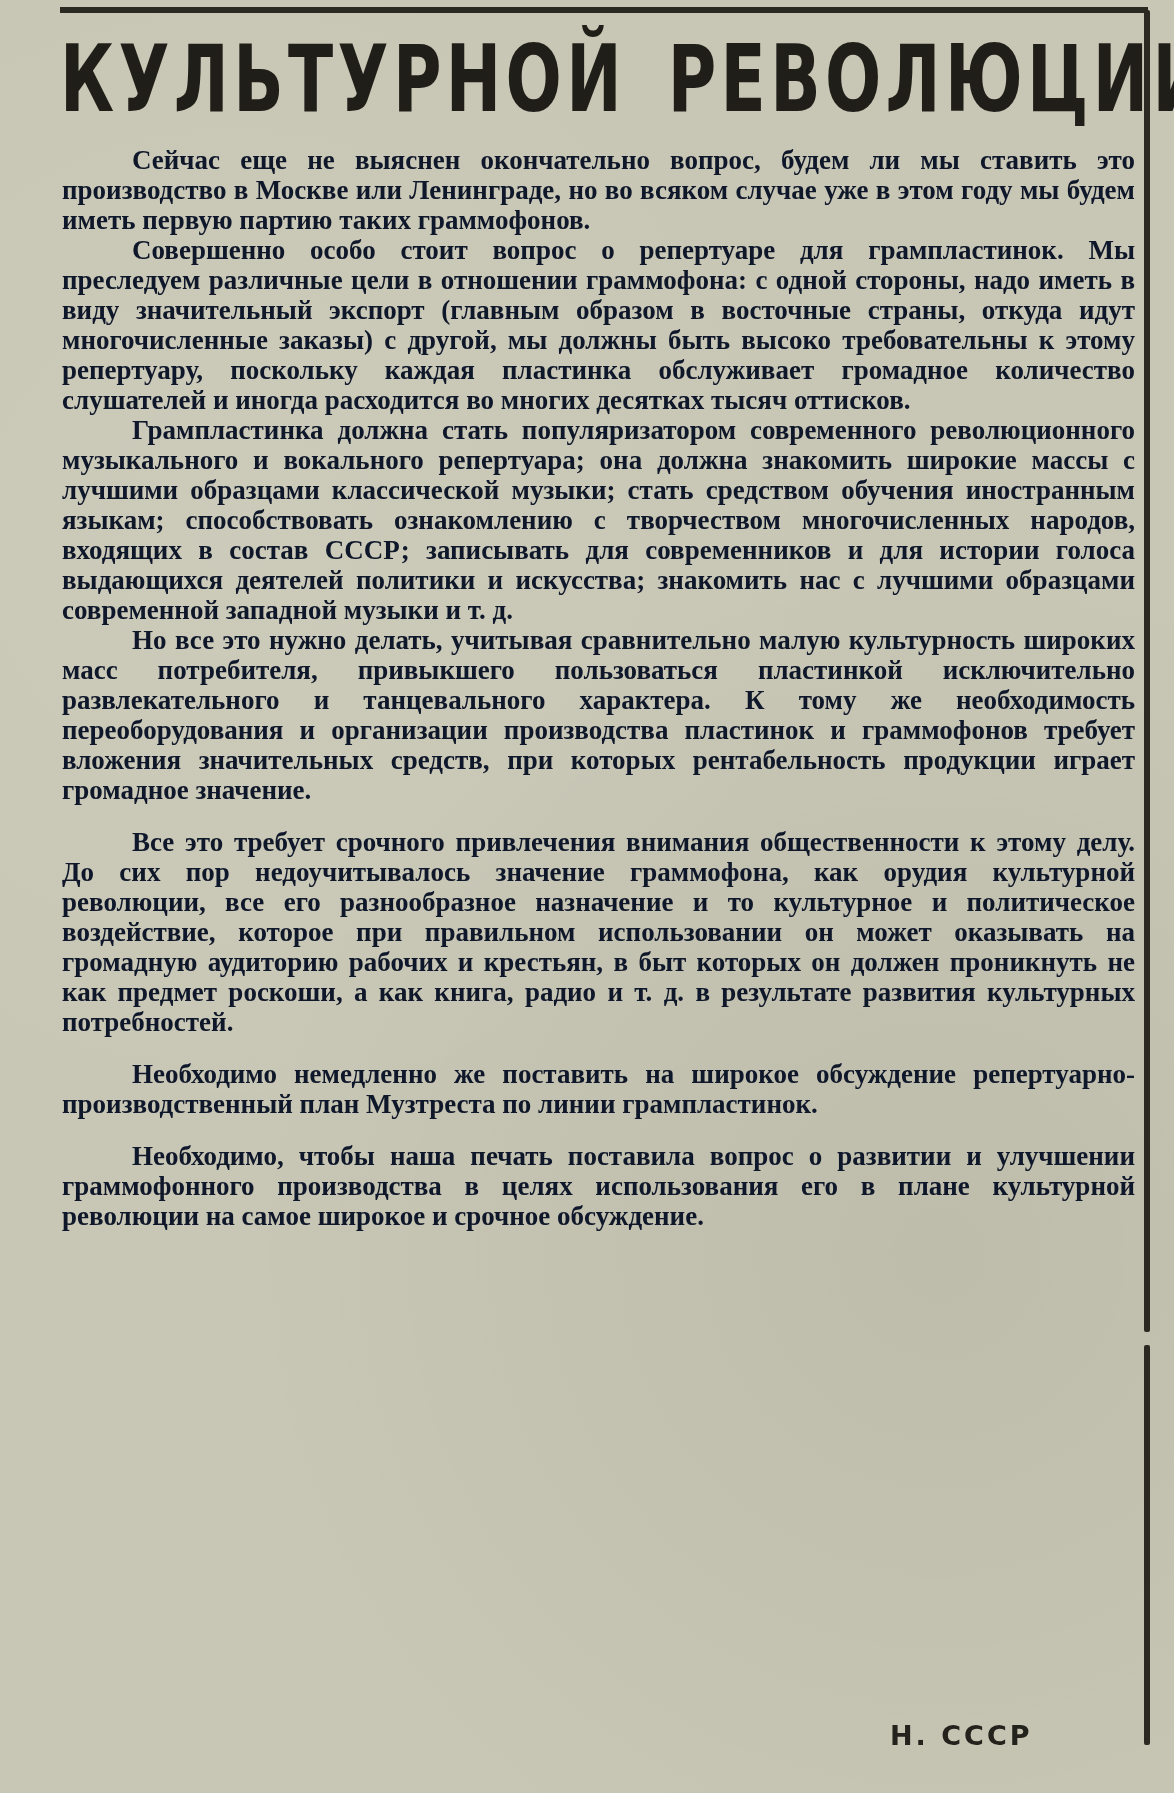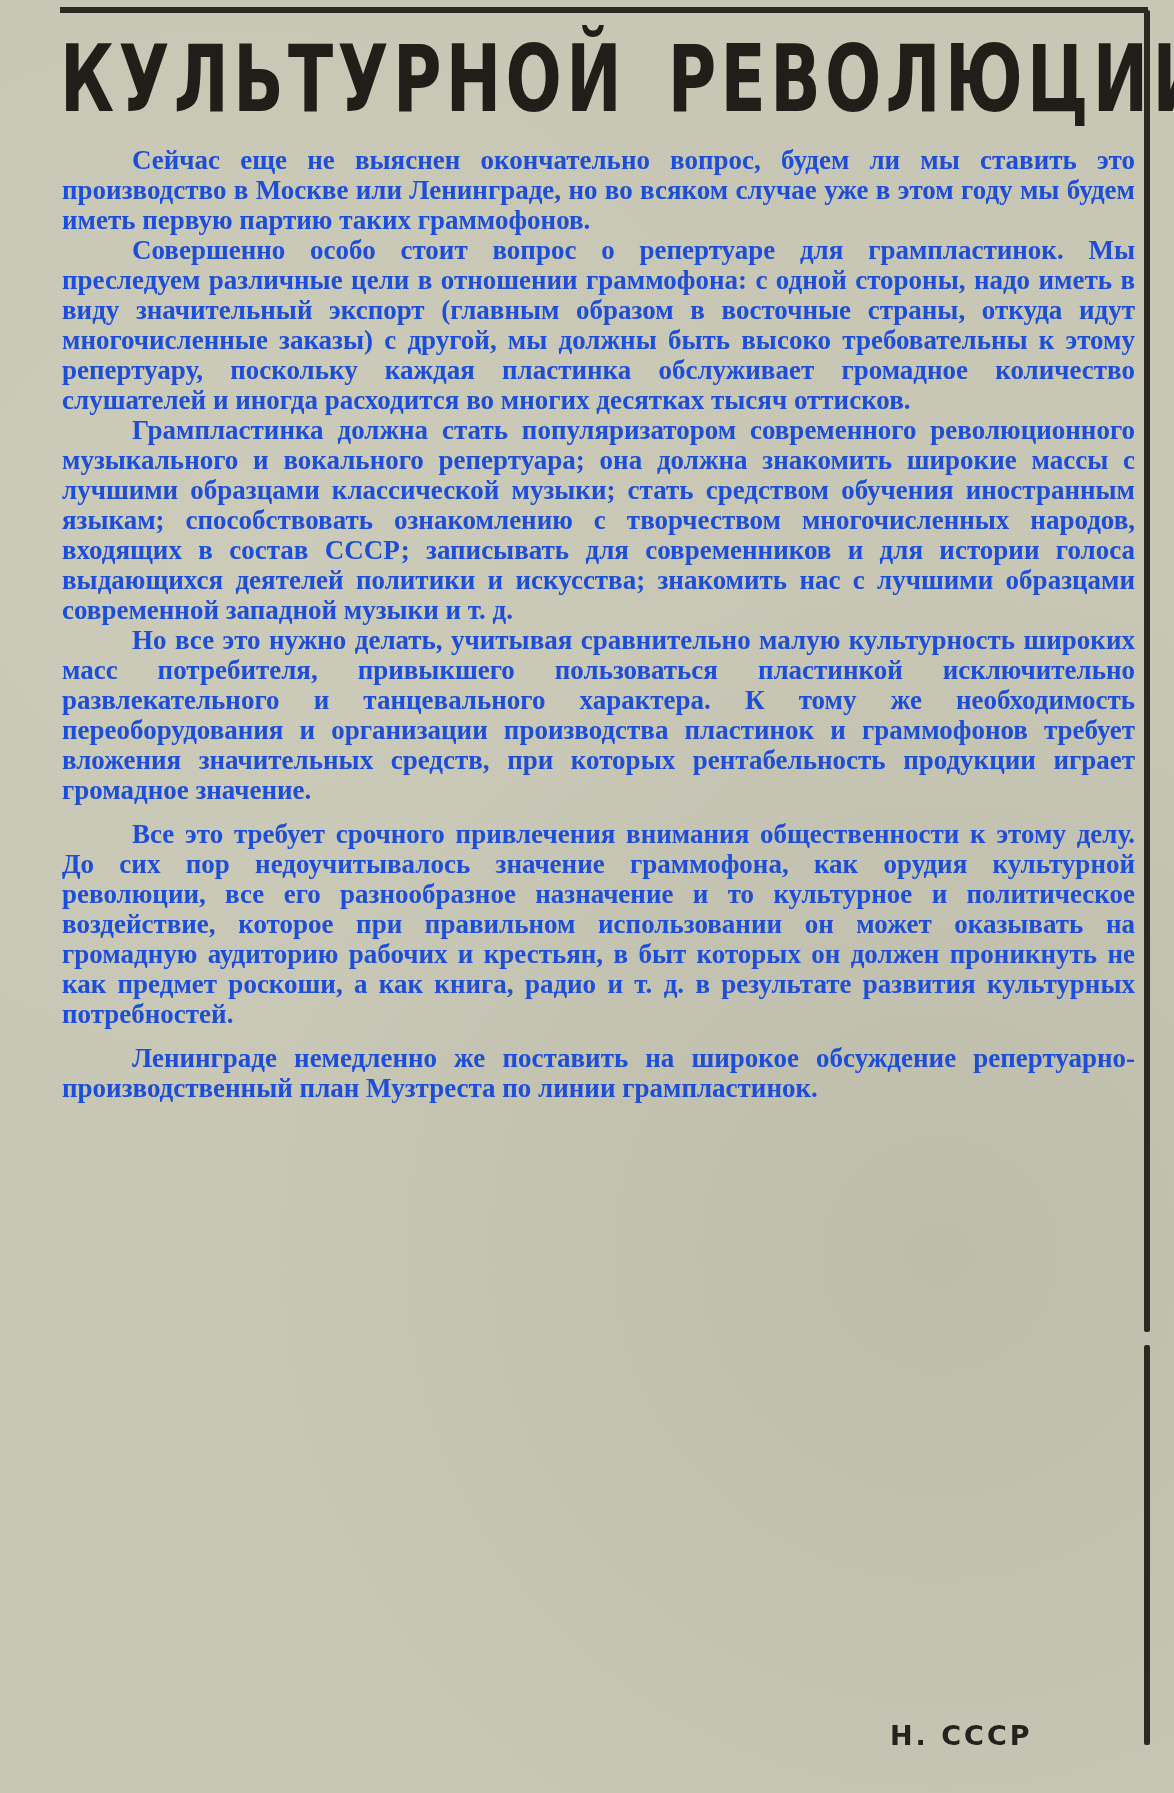--- a/index.html
+++ b/index.html
@@ -30,27 +30,27 @@
     transform: scaleX(0.72); transform-origin: left center;
     white-space: nowrap; color: #1f1e18;
     width: 1500px;
   }
   .article {
     position: absolute; left: 62px; top: 145px; width: 1073px;
     font-size: 27px; line-height: 30px;
     text-align: justify;
     font-family: "Liberation Serif", "DejaVu Serif", serif;
     font-weight: bold;
-    color: #1d4ed8;
+    color: #0f172a;
   }
   .article p {
     margin: 0; text-indent: 70px;
     transform: scaleX(1); 
   }
-  .article p.gap-lg { margin-top: 14px; }
+  .article p.gap-lg { margin-top: 22px; }
   .signature {
     position: absolute; left: 890px; top: 1720px;
     font-family: "DejaVu Sans", "Liberation Sans", sans-serif;
     font-weight: bold; font-size: 27px; letter-spacing: 3px;
     color: #23221c;
   }
 </style>
 </head>
 <body>
 
@@ -59,16 +59,17 @@
 <div class="right-rule rr2"></div>
 
 <h1 class="headline" style="margin:0;">КУЛЬТУРНОЙ РЕВОЛЮЦИИ</h1>
 
 <div class="article">
   <p>Сейчас еще не выяснен окончательно вопрос, будем ли мы ставить это производство в Москве или Ленинграде, но во всяком случае уже в этом году мы будем иметь первую партию таких граммофонов.</p>
   <p>Совершенно особо стоит вопрос о репертуаре для грампластинок. Мы преследуем различные цели в отношении граммофона: с одной стороны, надо иметь в виду значительный экспорт (главным образом в восточные страны, откуда идут многочисленные заказы) с другой, мы должны быть высоко требовательны к этому репертуару, поскольку каждая пластинка обслуживает громадное количество слушателей и иногда расходится во многих десятках тысяч оттисков.</p>
   <p>Грампластинка должна стать популяризатором современного революционного музыкального и вокального репертуара; она должна знакомить широкие массы с лучшими образцами классической музыки; стать средством обучения иностранным языкам; способствовать ознакомлению с творчеством многочисленных народов, входящих в состав СССР; записывать для современников и для истории голоса выдающихся деятелей политики и искусства; знакомить нас с лучшими образцами современной западной музыки и т. д.</p>
   <p>Но все это нужно делать, учитывая сравнительно малую культурность широких масс потребителя, привыкшего пользоваться пластинкой исключительно развлекательного и танцевального характера. К тому же необходимость переоборудования и организации производства пластинок и граммофонов требует вложения значительных средств, при которых рентабельность продукции играет громадное значение.</p>
   <p class="gap-lg">Все это требует срочного привлечения внимания общественности к этому делу. До сих пор недоучитывалось значение граммофона, как орудия культурной революции, все его разнообразное назначение и то культурное и политическое воздействие, которое при правильном использовании он может оказывать на громадную аудиторию рабочих и крестьян, в быт которых он должен проникнуть не как предмет роскоши, а как книга, радио и т. д. в результате развития культурных потребностей.</p>
-  <p class="gap-lg">Ленинграде немедленно же поставить на широкое обсуждение репертуарно-производственный план Музтреста по линии грампластинок.</p>
+  <p class="gap-lg">Необходимо немедленно же поставить на широкое обсуждение репертуарно-производственный план Музтреста по линии грампластинок.</p>
+  <p class="gap-lg">Необходимо, чтобы наша печать поставила вопрос о развитии и улучшении граммофонного производства в целях использования его в плане культурной революции на самое широкое и срочное обсуждение.</p>
 </div>
 
 <div class="signature">Н. СССР</div>
 
 </body></html>

